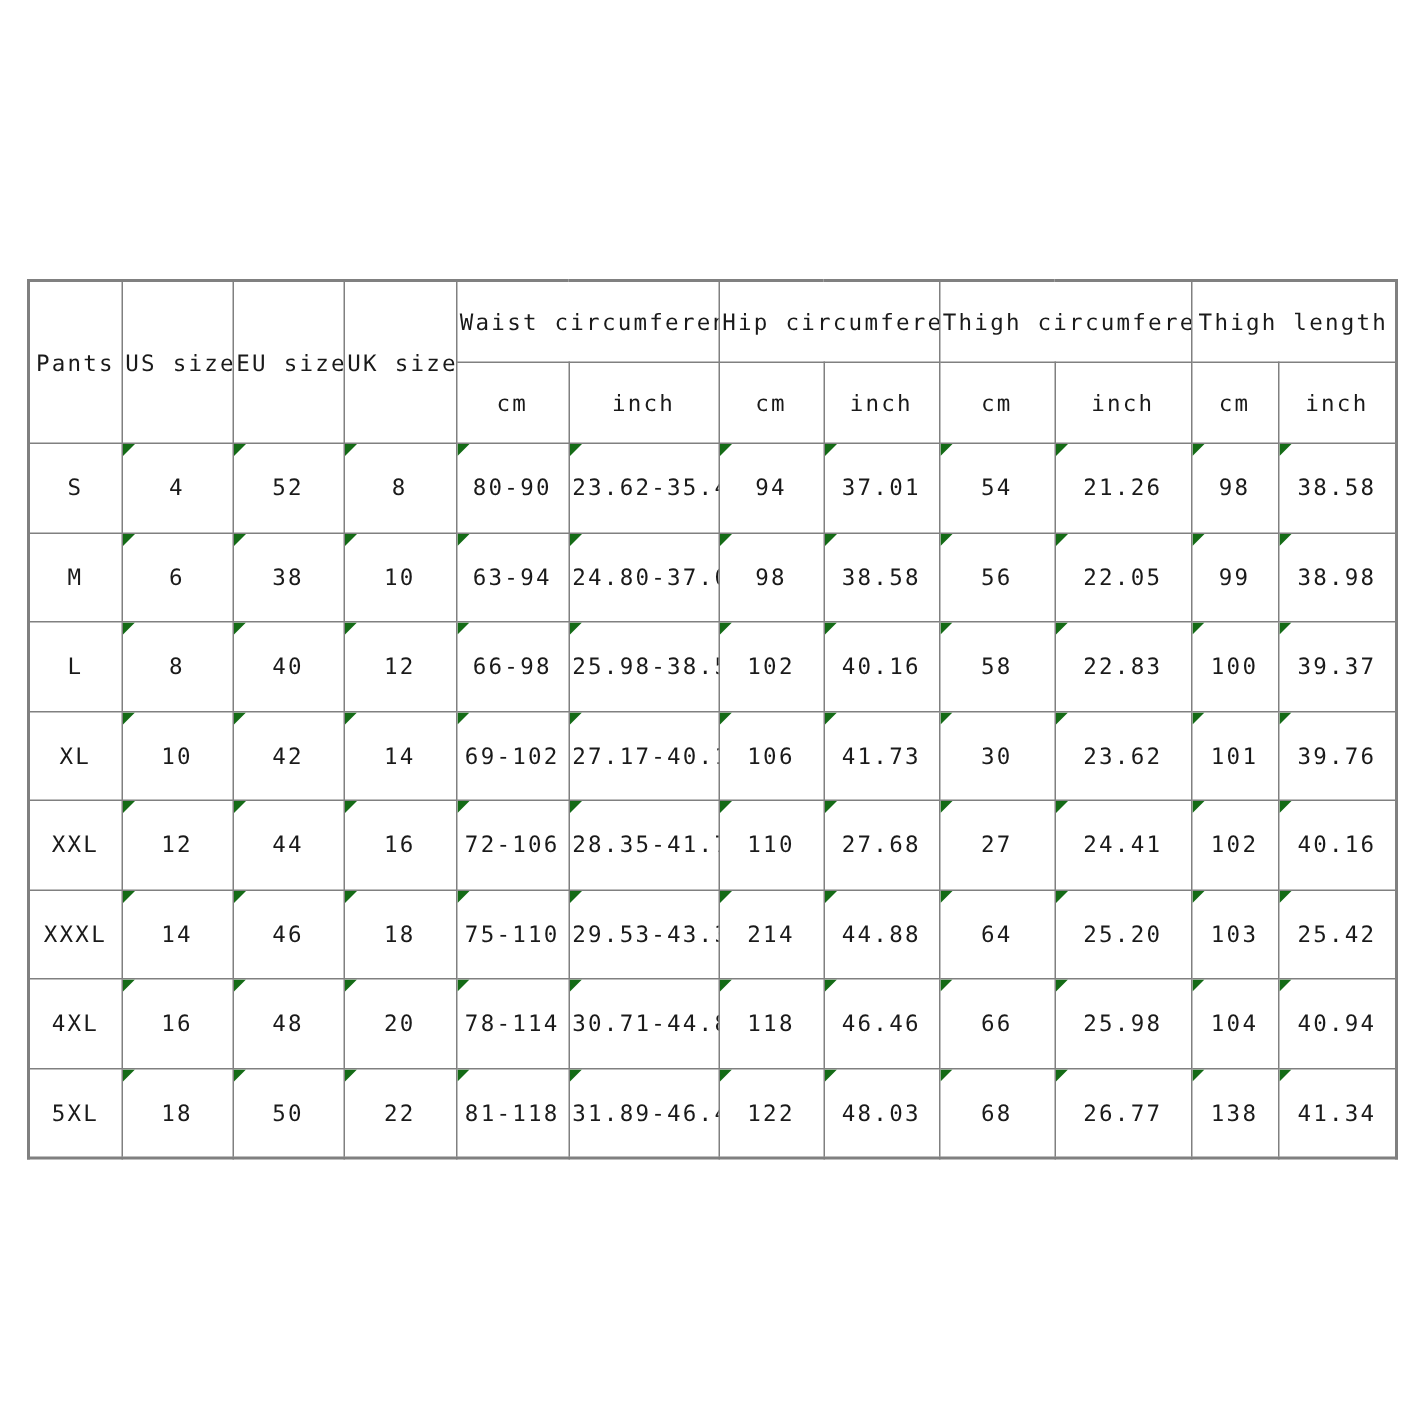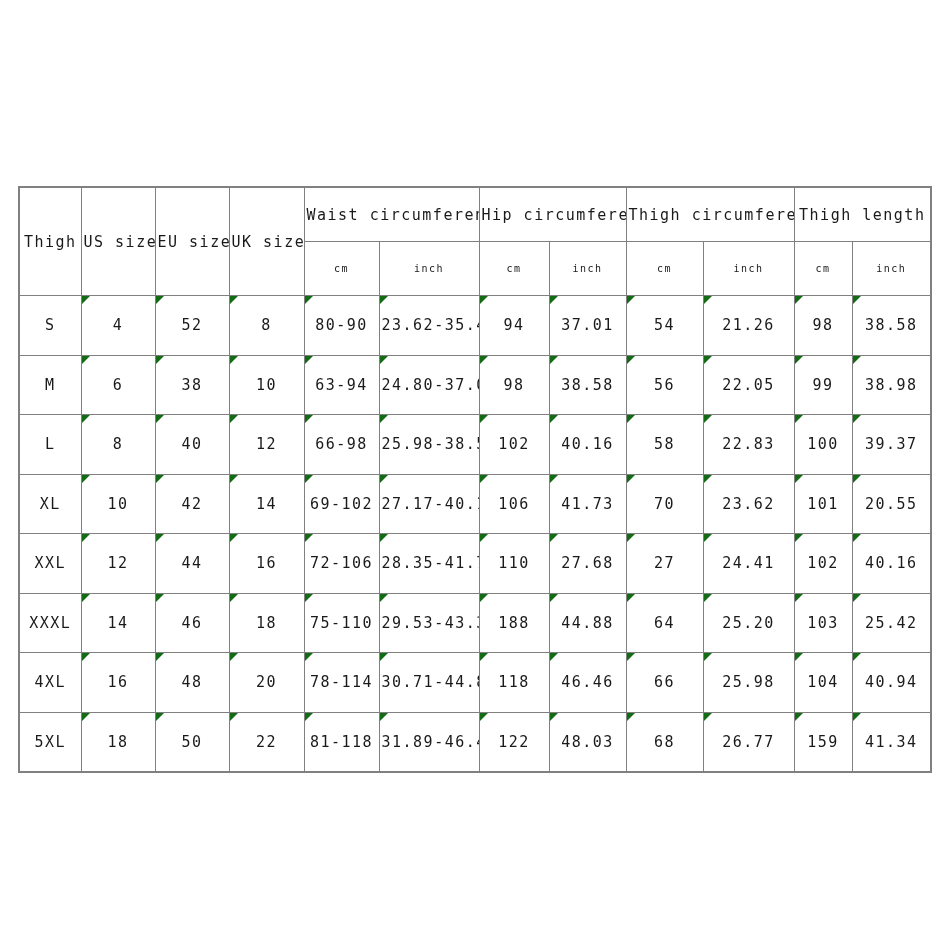--- a/index.html
+++ b/index.html
@@ -52,21 +52,21 @@
   th.grouphead {
     height: 53px;
     font-size: 15px;
   }
   th.stubhead {
     height: 106px;
     font-size: 15px;
   }
   th.unithead {
     height: 53px;
-    font-size: 10px;
+    font-size: 15px;
   }
 
   td.cell {
     height: 58.5px;
     font-size: 15px;
   }
 
   
   td.marked::before {
     content: "";
@@ -108,21 +108,21 @@
         <col class="c-win">
       <col class="c-hcm">
         <col class="c-hin">
       <col class="c-tcm">
         <col class="c-tin">
       <col class="c-pcm">
         <col class="c-pin">
     </colgroup>
     <thead>
       <tr>
-        <th class="stubhead" rowspan="2">Thigh</th>
+        <th class="stubhead" rowspan="2">Pants</th>
         <th class="stubhead" rowspan="2">US size</th>
         <th class="stubhead" rowspan="2">EU size</th>
         <th class="stubhead" rowspan="2">UK size</th>
         <th class="grouphead" colspan="2">Waist circumference</th>
         <th class="grouphead" colspan="2">Hip circumference</th>
         <th class="grouphead" colspan="2">Thigh circumference</th>
         <th class="grouphead" colspan="2">Thigh length</th>
       </tr>
       <tr>
         <th class="unithead">cm</th>
@@ -180,24 +180,24 @@
         </tr>
         <tr>
           <td class="cell">XL</td>
           <td class="cell marked">10</td>
           <td class="cell marked">42</td>
           <td class="cell marked">14</td>
           <td class="cell marked">69-102</td>
           <td class="cell marked">27.17-40.16</td>
           <td class="cell marked">106</td>
           <td class="cell marked">41.73</td>
-          <td class="cell marked">70</td>
+          <td class="cell marked">30</td>
           <td class="cell marked">23.62</td>
           <td class="cell marked">101</td>
-          <td class="cell marked">20.55</td>
+          <td class="cell marked">39.76</td>
         </tr>
         <tr>
           <td class="cell">XXL</td>
           <td class="cell marked">12</td>
           <td class="cell marked">44</td>
           <td class="cell marked">16</td>
           <td class="cell marked">72-106</td>
           <td class="cell marked">28.35-41.73</td>
           <td class="cell marked">110</td>
           <td class="cell marked">27.68</td>
@@ -206,21 +206,21 @@
           <td class="cell marked">102</td>
           <td class="cell marked">40.16</td>
         </tr>
         <tr>
           <td class="cell">XXXL</td>
           <td class="cell marked">14</td>
           <td class="cell marked">46</td>
           <td class="cell marked">18</td>
           <td class="cell marked">75-110</td>
           <td class="cell marked">29.53-43.31</td>
-          <td class="cell marked">188</td>
+          <td class="cell marked">214</td>
           <td class="cell marked">44.88</td>
           <td class="cell marked">64</td>
           <td class="cell marked">25.20</td>
           <td class="cell marked">103</td>
           <td class="cell marked">25.42</td>
         </tr>
         <tr>
           <td class="cell">4XL</td>
           <td class="cell marked">16</td>
           <td class="cell marked">48</td>
@@ -238,18 +238,18 @@
           <td class="cell">5XL</td>
           <td class="cell marked">18</td>
           <td class="cell marked">50</td>
           <td class="cell marked">22</td>
           <td class="cell marked">81-118</td>
           <td class="cell marked">31.89-46.46</td>
           <td class="cell marked">122</td>
           <td class="cell marked">48.03</td>
           <td class="cell marked">68</td>
           <td class="cell marked">26.77</td>
-          <td class="cell marked">159</td>
+          <td class="cell marked">138</td>
           <td class="cell marked">41.34</td>
         </tr>
       </tbody>
   </table>
 </div>
 
 </body></html>

